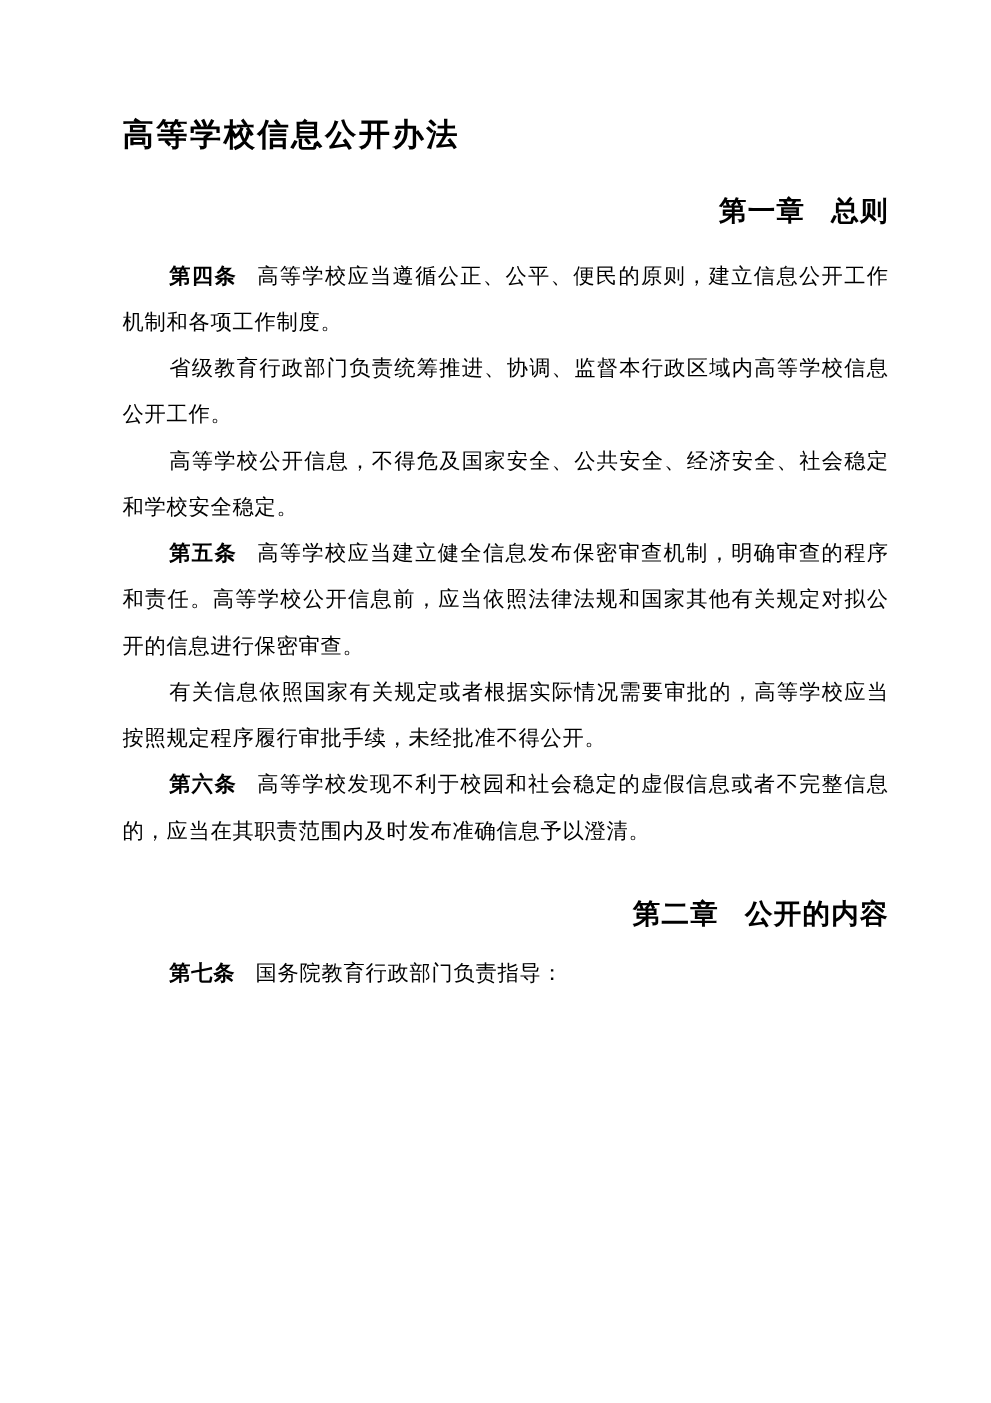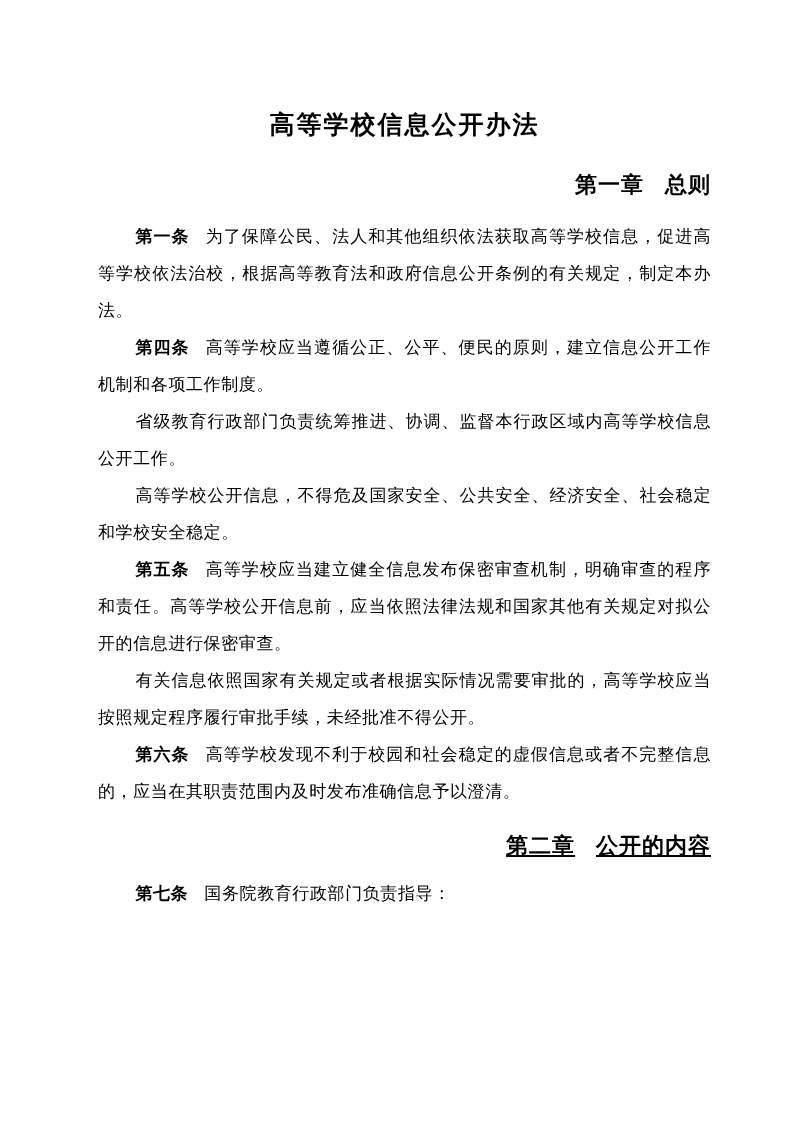--- a/index.html
+++ b/index.html
@@ -16,40 +16,38 @@
     box-sizing: border-box;
     padding: 90px 82px 0 98px;
     overflow: hidden;
   }
   .doc-title {
     font-family: "Liberation Sans", sans-serif;
     font-size: 25px;
     font-weight: 700;
     line-height: 36px;
     letter-spacing: 2px;
-    text-align: center;
-    margin: 16px;
+    margin: 0;
     color: #000000;
   }
   .chapter-heading {
     font-family: "Liberation Sans", sans-serif;
     font-size: 22px;
     font-weight: 700;
     line-height: 32px;
     letter-spacing: 1px;
     text-align: right;
     margin: 27px 0 0 0;
     color: #000000;
   }
   .chapter-heading .ch-title {
     margin-left: 0.95em;
   }
   .chapter-heading.second {
-    margin-top: 20px;
-    text-decoration: underline;
+    margin-top: 32px;
   }
   .body-text {
     margin-top: 17px;
     font-family: "Liberation Serif", serif;
     font-size: 17px;
     line-height: 37px;
     letter-spacing: 0.6px;
     text-align: justify;
     color: #000000;
   }
@@ -74,21 +72,20 @@
 <body>
 
 <div class="page">
 
   <h1 class="doc-title">高等学校信息公开办法</h1>
 
   <h2 class="chapter-heading"><span>第一章</span><span class="ch-title">总则</span></h2>
 
   <div class="body-text">
 
-    <p class="para"><b class="para-label">第一条</b><span>为了保障公民、法人和其他组织依法获取高等学校信息，促进高等学校依法治校，根据高等教育法和政府信息公开条例的有关规定，制定本办法。</span></p>
 
 
 
     <p class="para"><b class="para-label">第四条</b><span>高等学校应当遵循公正、公平、便民的原则，建立信息公开工作机制和各项工作制度。</span></p>
 
     <p class="para"><span>省级教育行政部门负责统筹推进、协调、监督本行政区域内高等学校信息公开工作。</span></p>
 
     <p class="para"><span>高等学校公开信息，不得危及国家安全、公共安全、经济安全、社会稳定和学校安全稳定。</span></p>
 
     <p class="para"><b class="para-label">第五条</b><span>高等学校应当建立健全信息发布保密审查机制，明确审查的程序和责任。高等学校公开信息前，应当依照法律法规和国家其他有关规定对拟公开的信息进行保密审查。</span></p>

